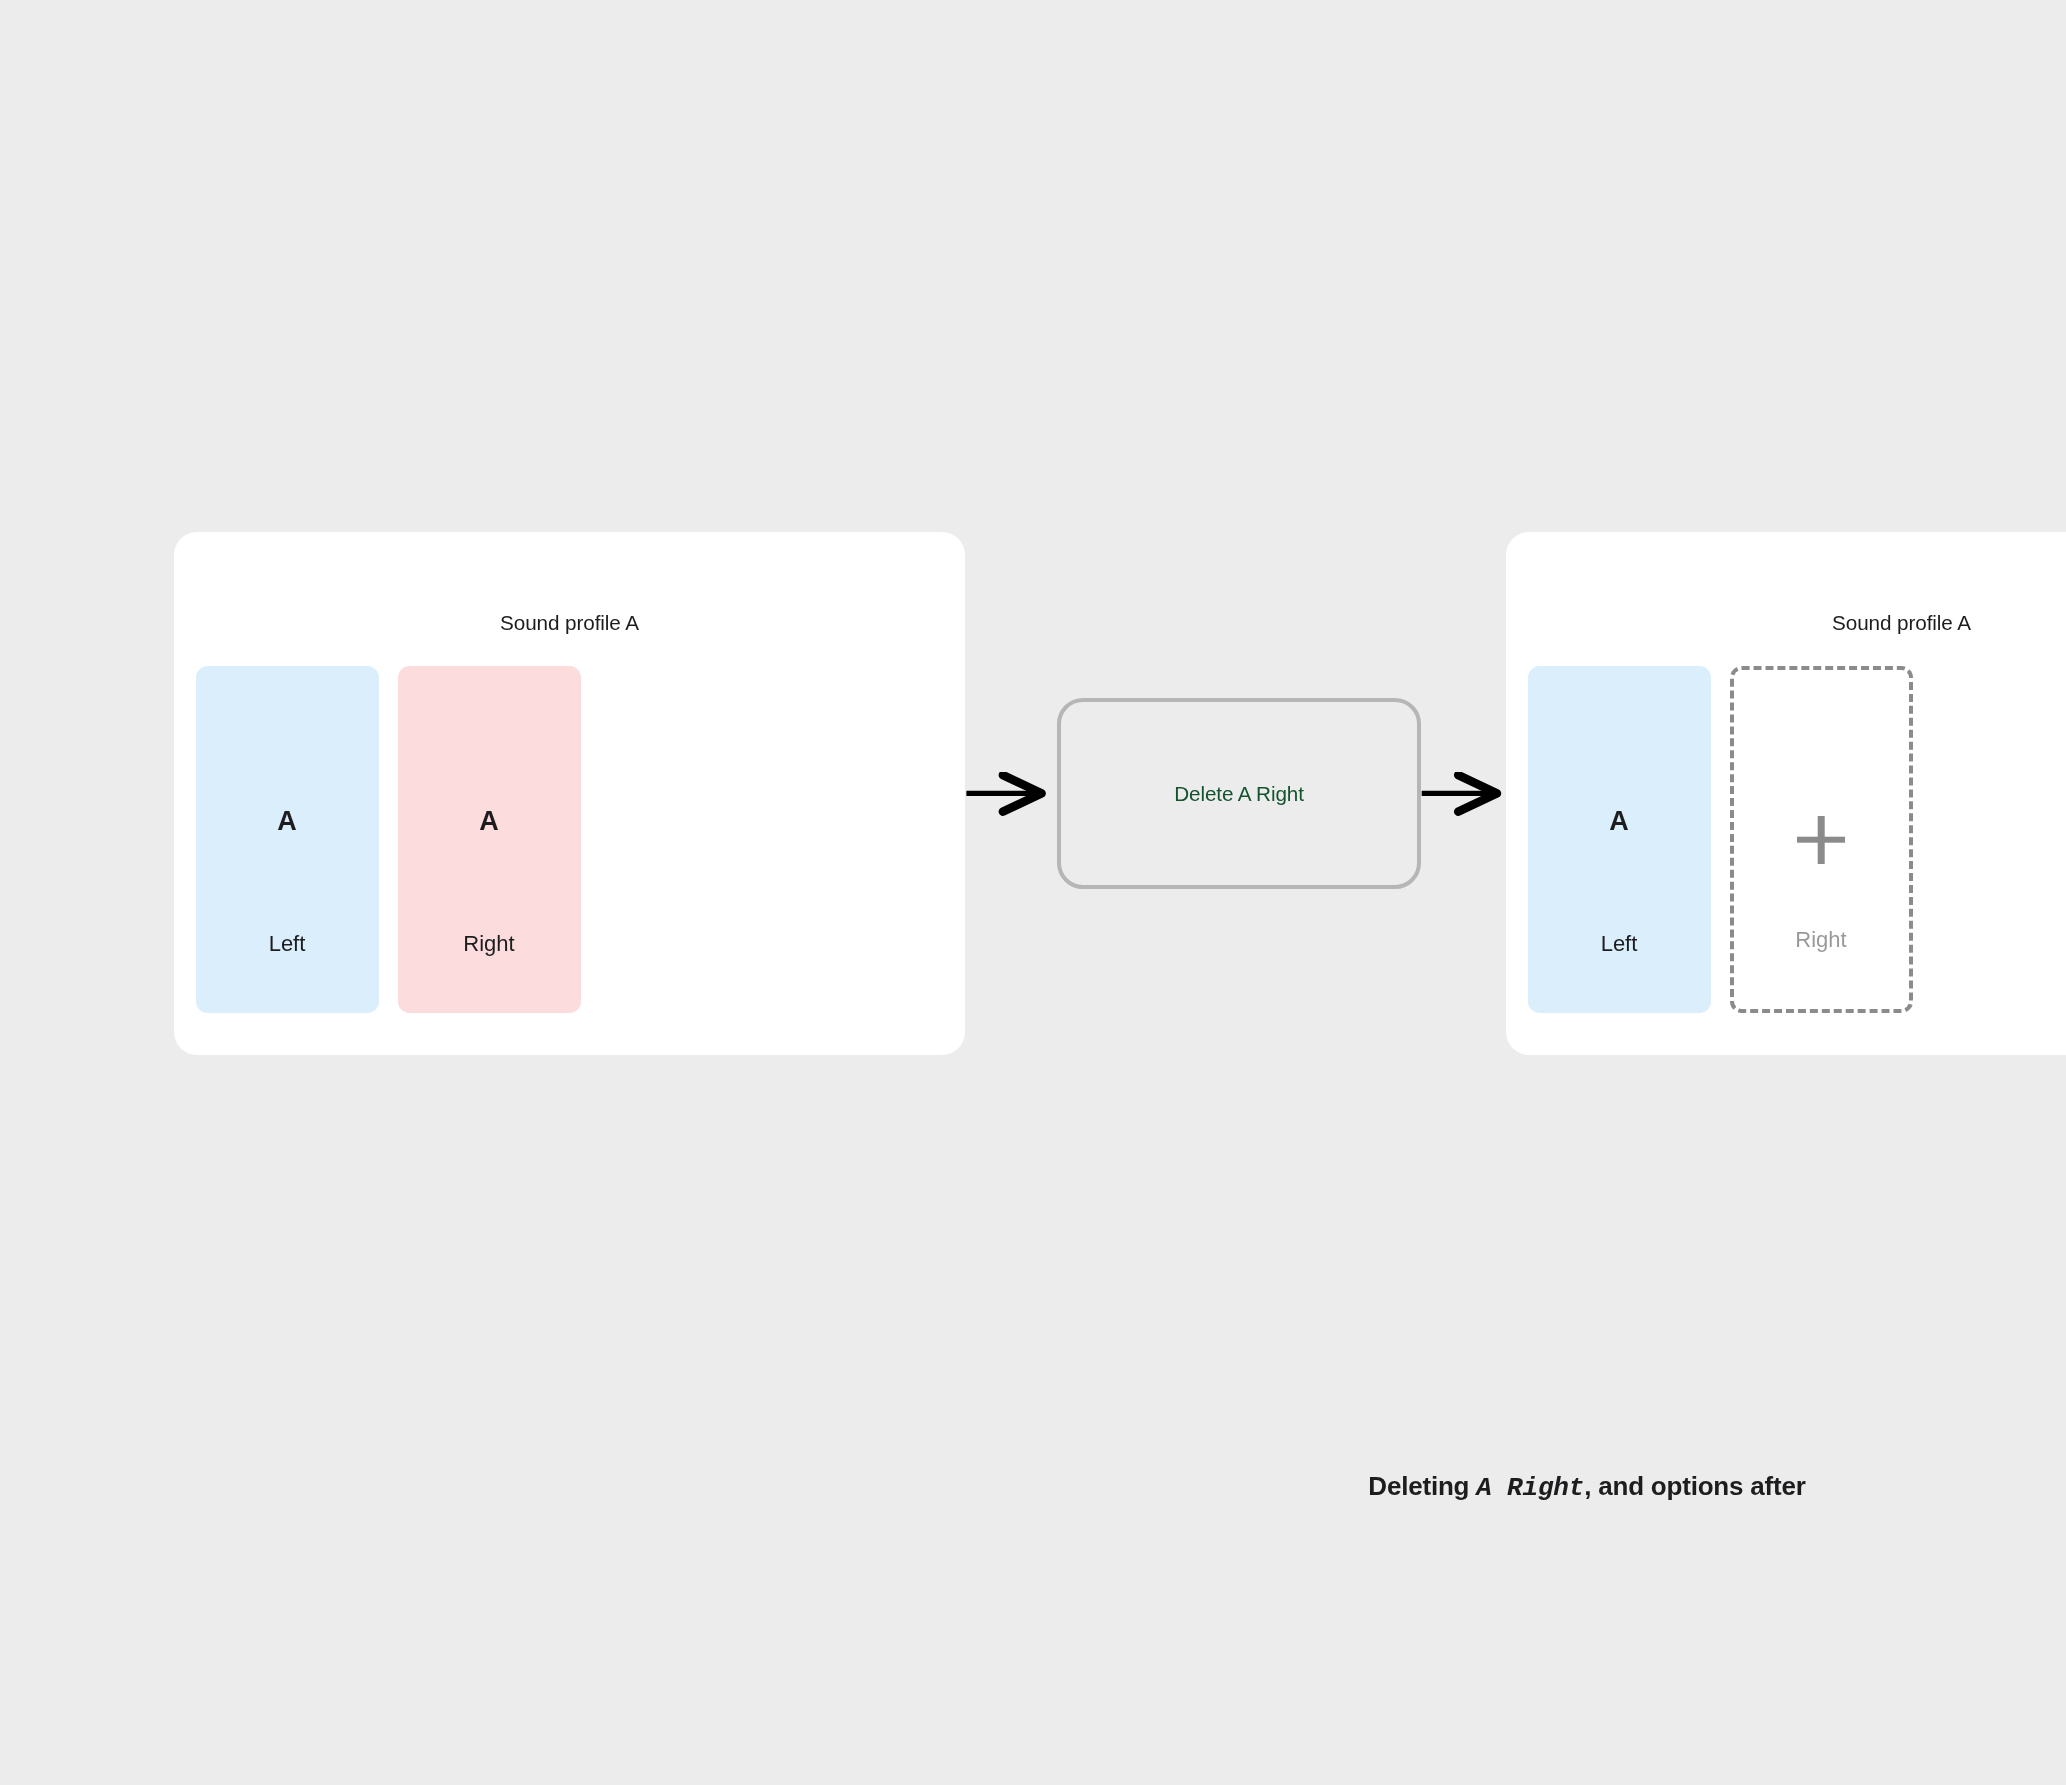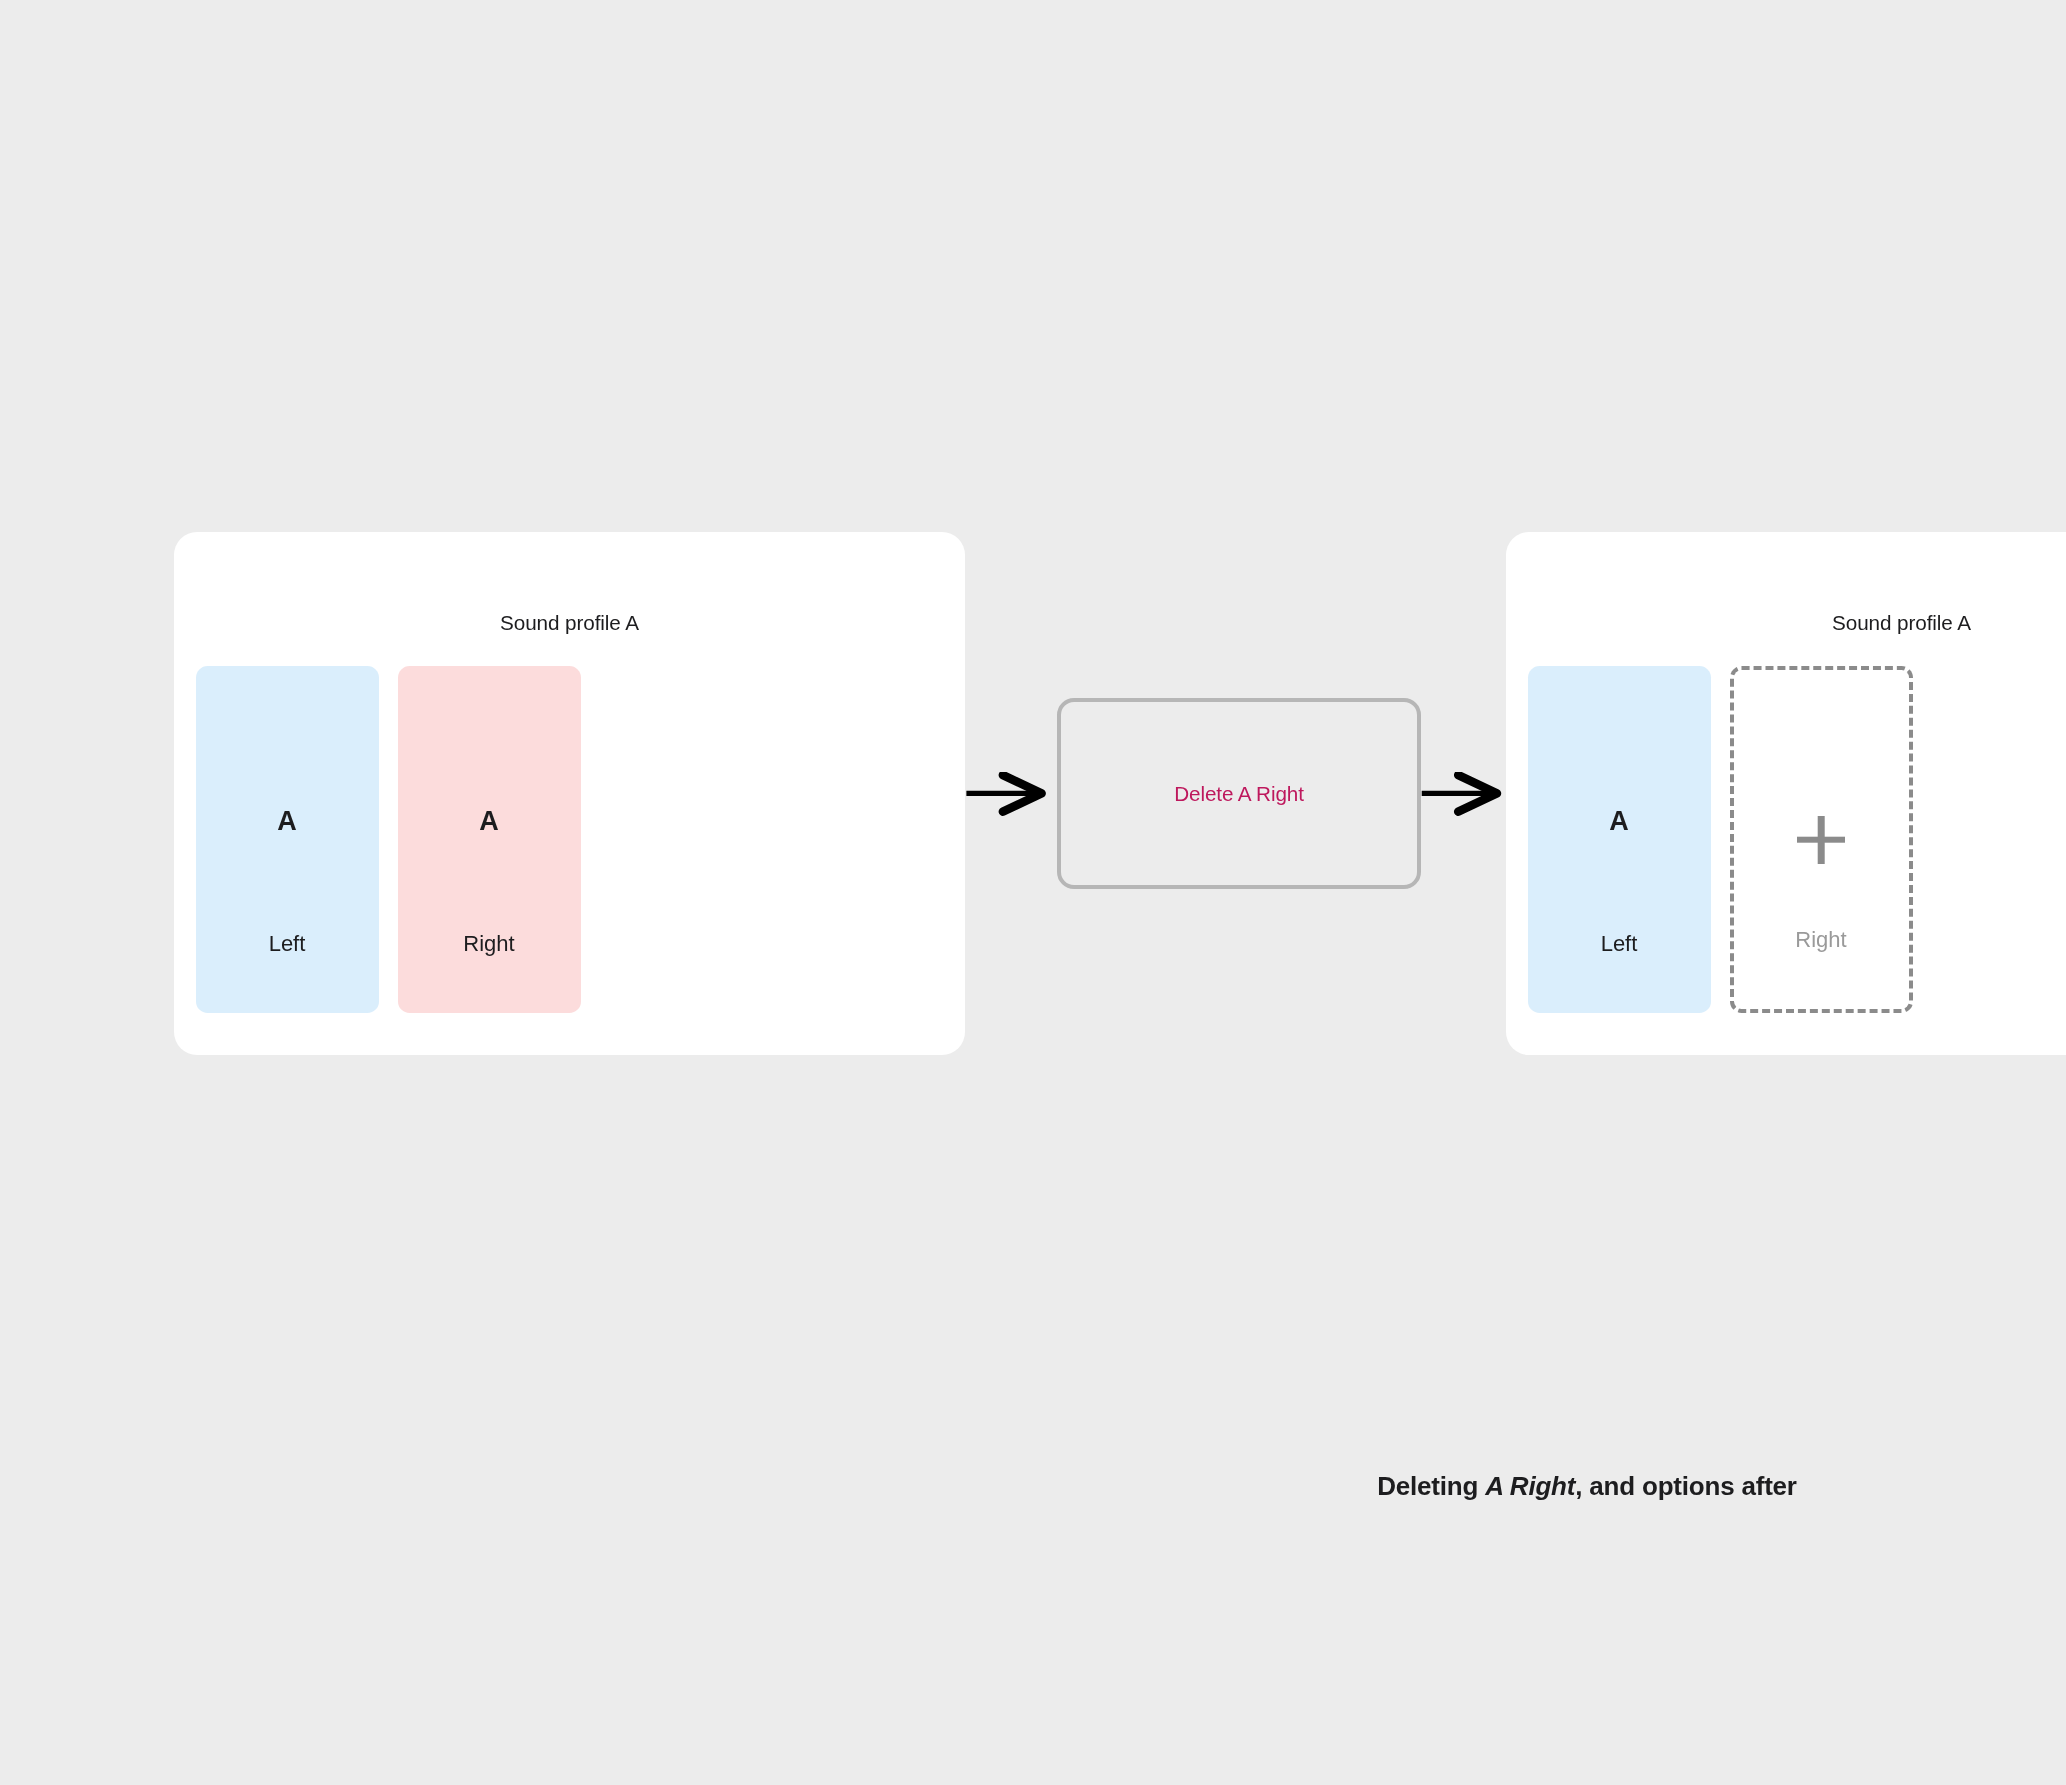--- a/index.html
+++ b/index.html
@@ -87,28 +87,28 @@
   .plus-icon::after {
     top: 0; left: 50%;
     width: 6.6px; height: 48px;
     transform: translateX(-50%);
   }
 
   
   .action-box {
     position: absolute;
     border: 4.5px solid #b6b6b6;
-    border-radius: 17px;
+    border-radius: 26px;
     background: #ececec;
     box-sizing: border-box;
     display: flex;
     align-items: center;
     justify-content: center;
     text-align: center;
-    color: #be185d;
+    color: #14532d;
   }
   .action-box.regular { font-size: 20.7px; font-weight: 400; letter-spacing: -0.1px; }
 
   
   .connectors {
     position: absolute;
     left: 0; top: 0;
     width: 3174px; height: 1785px;
     pointer-events: none;
   }
@@ -117,21 +117,21 @@
   .caption {
     position: absolute;
     left: 0; right: 0;
     top: 1471px;
     text-align: center;
     font-size: 26px;
     font-weight: 700;
     color: #1d1d1f;
     letter-spacing: -0.2px;
   }
-  .caption em { font-style: italic; font-weight: 700; }
+  .caption em { font-style: italic; font-weight: 700; font-family: Liberation Mono, monospace; }
 </style>
 </head>
 <body>
 
 <div class="stage">
 
   <svg class="connectors" viewBox="0 0 7680 4320" width="3174" height="1785" aria-hidden="true">
     <defs>
       <marker id="arrowhead" markerWidth="10" markerHeight="10" refX="8.4" refY="4" orient="auto" markerUnits="strokeWidth">
         <path d="M1.2,0.6 L8.4,4 L1.2,7.4" fill="none" stroke="#000" stroke-width="1.6" stroke-linecap="round" stroke-linejoin="round"></path>

